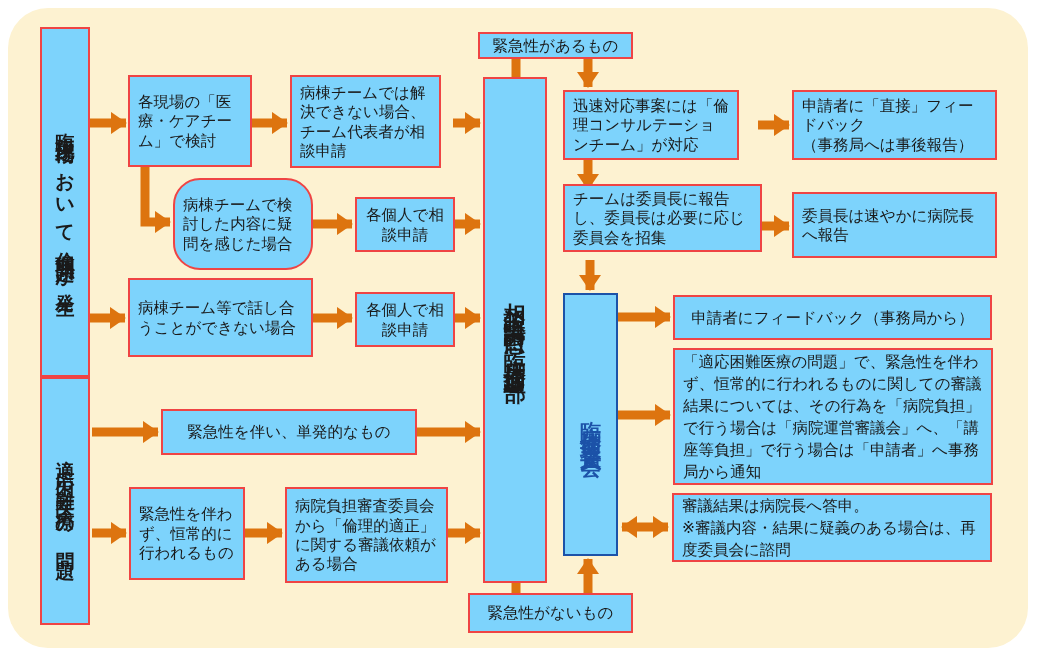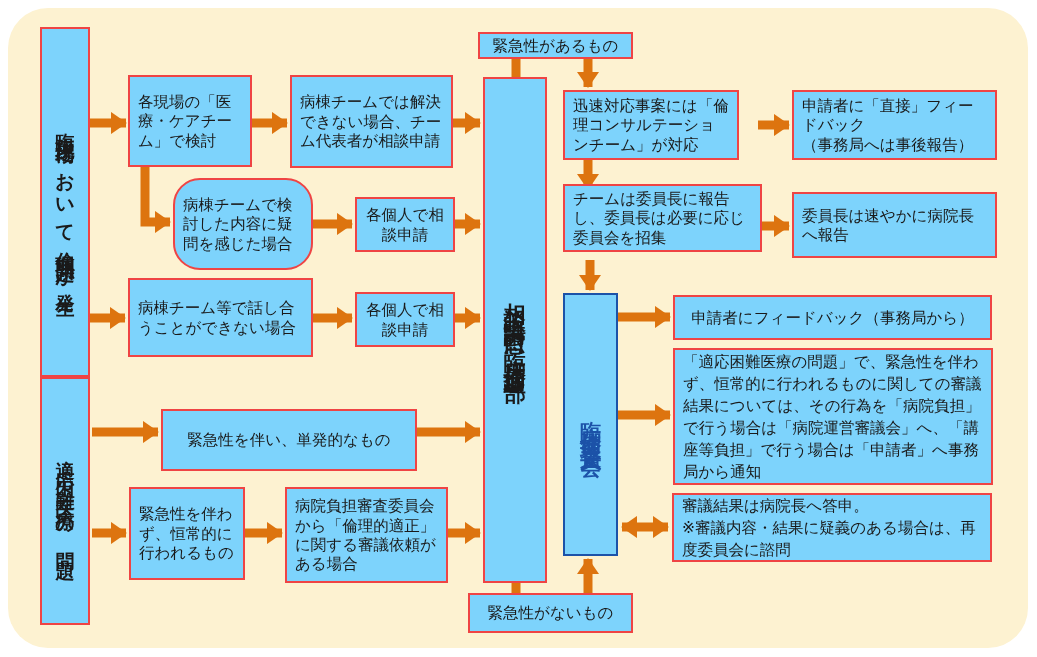--- a/index.html
+++ b/index.html
@@ -13,38 +13,38 @@
         white-space:pre-line;}
   .ctr{justify-content:center;text-align:center;}
   .vbox{justify-content:center;padding:0;}
   .vtext{writing-mode:vertical-rl;text-orientation:upright;display:inline-block;font-weight:bold;}
   
   #n-clinical{left:40px;top:27px;width:50px;height:350px;}
   #n-clinical .vtext{font-size:19px;letter-spacing:4px;}
   #n-difficult{left:40px;top:377px;width:50px;height:248px;}
   #n-difficult .vtext{font-size:19px;letter-spacing:10px;}
   #n-team-review{left:128px;top:75px;width:124px;height:92px;}
-  #n-rep-apply{left:290px;top:75px;width:163px;height:93px;}
+  #n-rep-apply{left:290px;top:75px;width:151px;height:93px;}
   #n-doubt{left:173px;top:178px;width:140px;height:92px;border-radius:27px;}
   #n-indiv1{left:355px;top:197px;width:100px;height:55px;}
   #n-cannot{left:128px;top:278px;width:185px;height:79px;}
   #n-indiv2{left:355px;top:292px;width:100px;height:55px;}
   #n-madoguchi{left:483px;top:77px;width:64px;height:506px;}
   #n-madoguchi .vtext{font-size:22px;letter-spacing:7px;}
   #n-urgent{left:478px;top:32px;width:155px;height:27px;padding:2px 4px;}
   #n-rapid{left:563px;top:90px;width:176px;height:70px;}
   #n-direct-fb{left:792px;top:90px;width:205px;height:70px;}
   #n-chair-report{left:563px;top:184px;width:199px;height:68px;}
   #n-chair-director{left:792px;top:192px;width:205px;height:66px;}
   #n-committee{left:563px;top:293px;width:55px;height:263px;border-color:#1C52A8;}
   #n-committee .vtext{font-size:21px;letter-spacing:6px;color:#1C52A8;}
   #n-fb-applicant{left:673px;top:295px;width:319px;height:45px;}
   #n-long{left:673px;top:348px;width:320px;height:137px;line-height:1.42;}
   #n-toushin{left:672px;top:493px;width:320px;height:69px;line-height:1.42;}
-  #n-single{left:161px;top:409px;width:256px;height:62px;}
+  #n-single{left:161px;top:409px;width:256px;height:46px;}
   #n-noturgent{left:129px;top:487px;width:116px;height:93px;}
   #n-burden{left:285px;top:487px;width:163px;height:96px;}
   #n-nourgent-label{left:468px;top:593px;width:165px;height:27px;padding:18px 4px;}
 </style>
 </head>
 <body>
 
 <div class="canvas">
   <div class="panel"></div>
 

